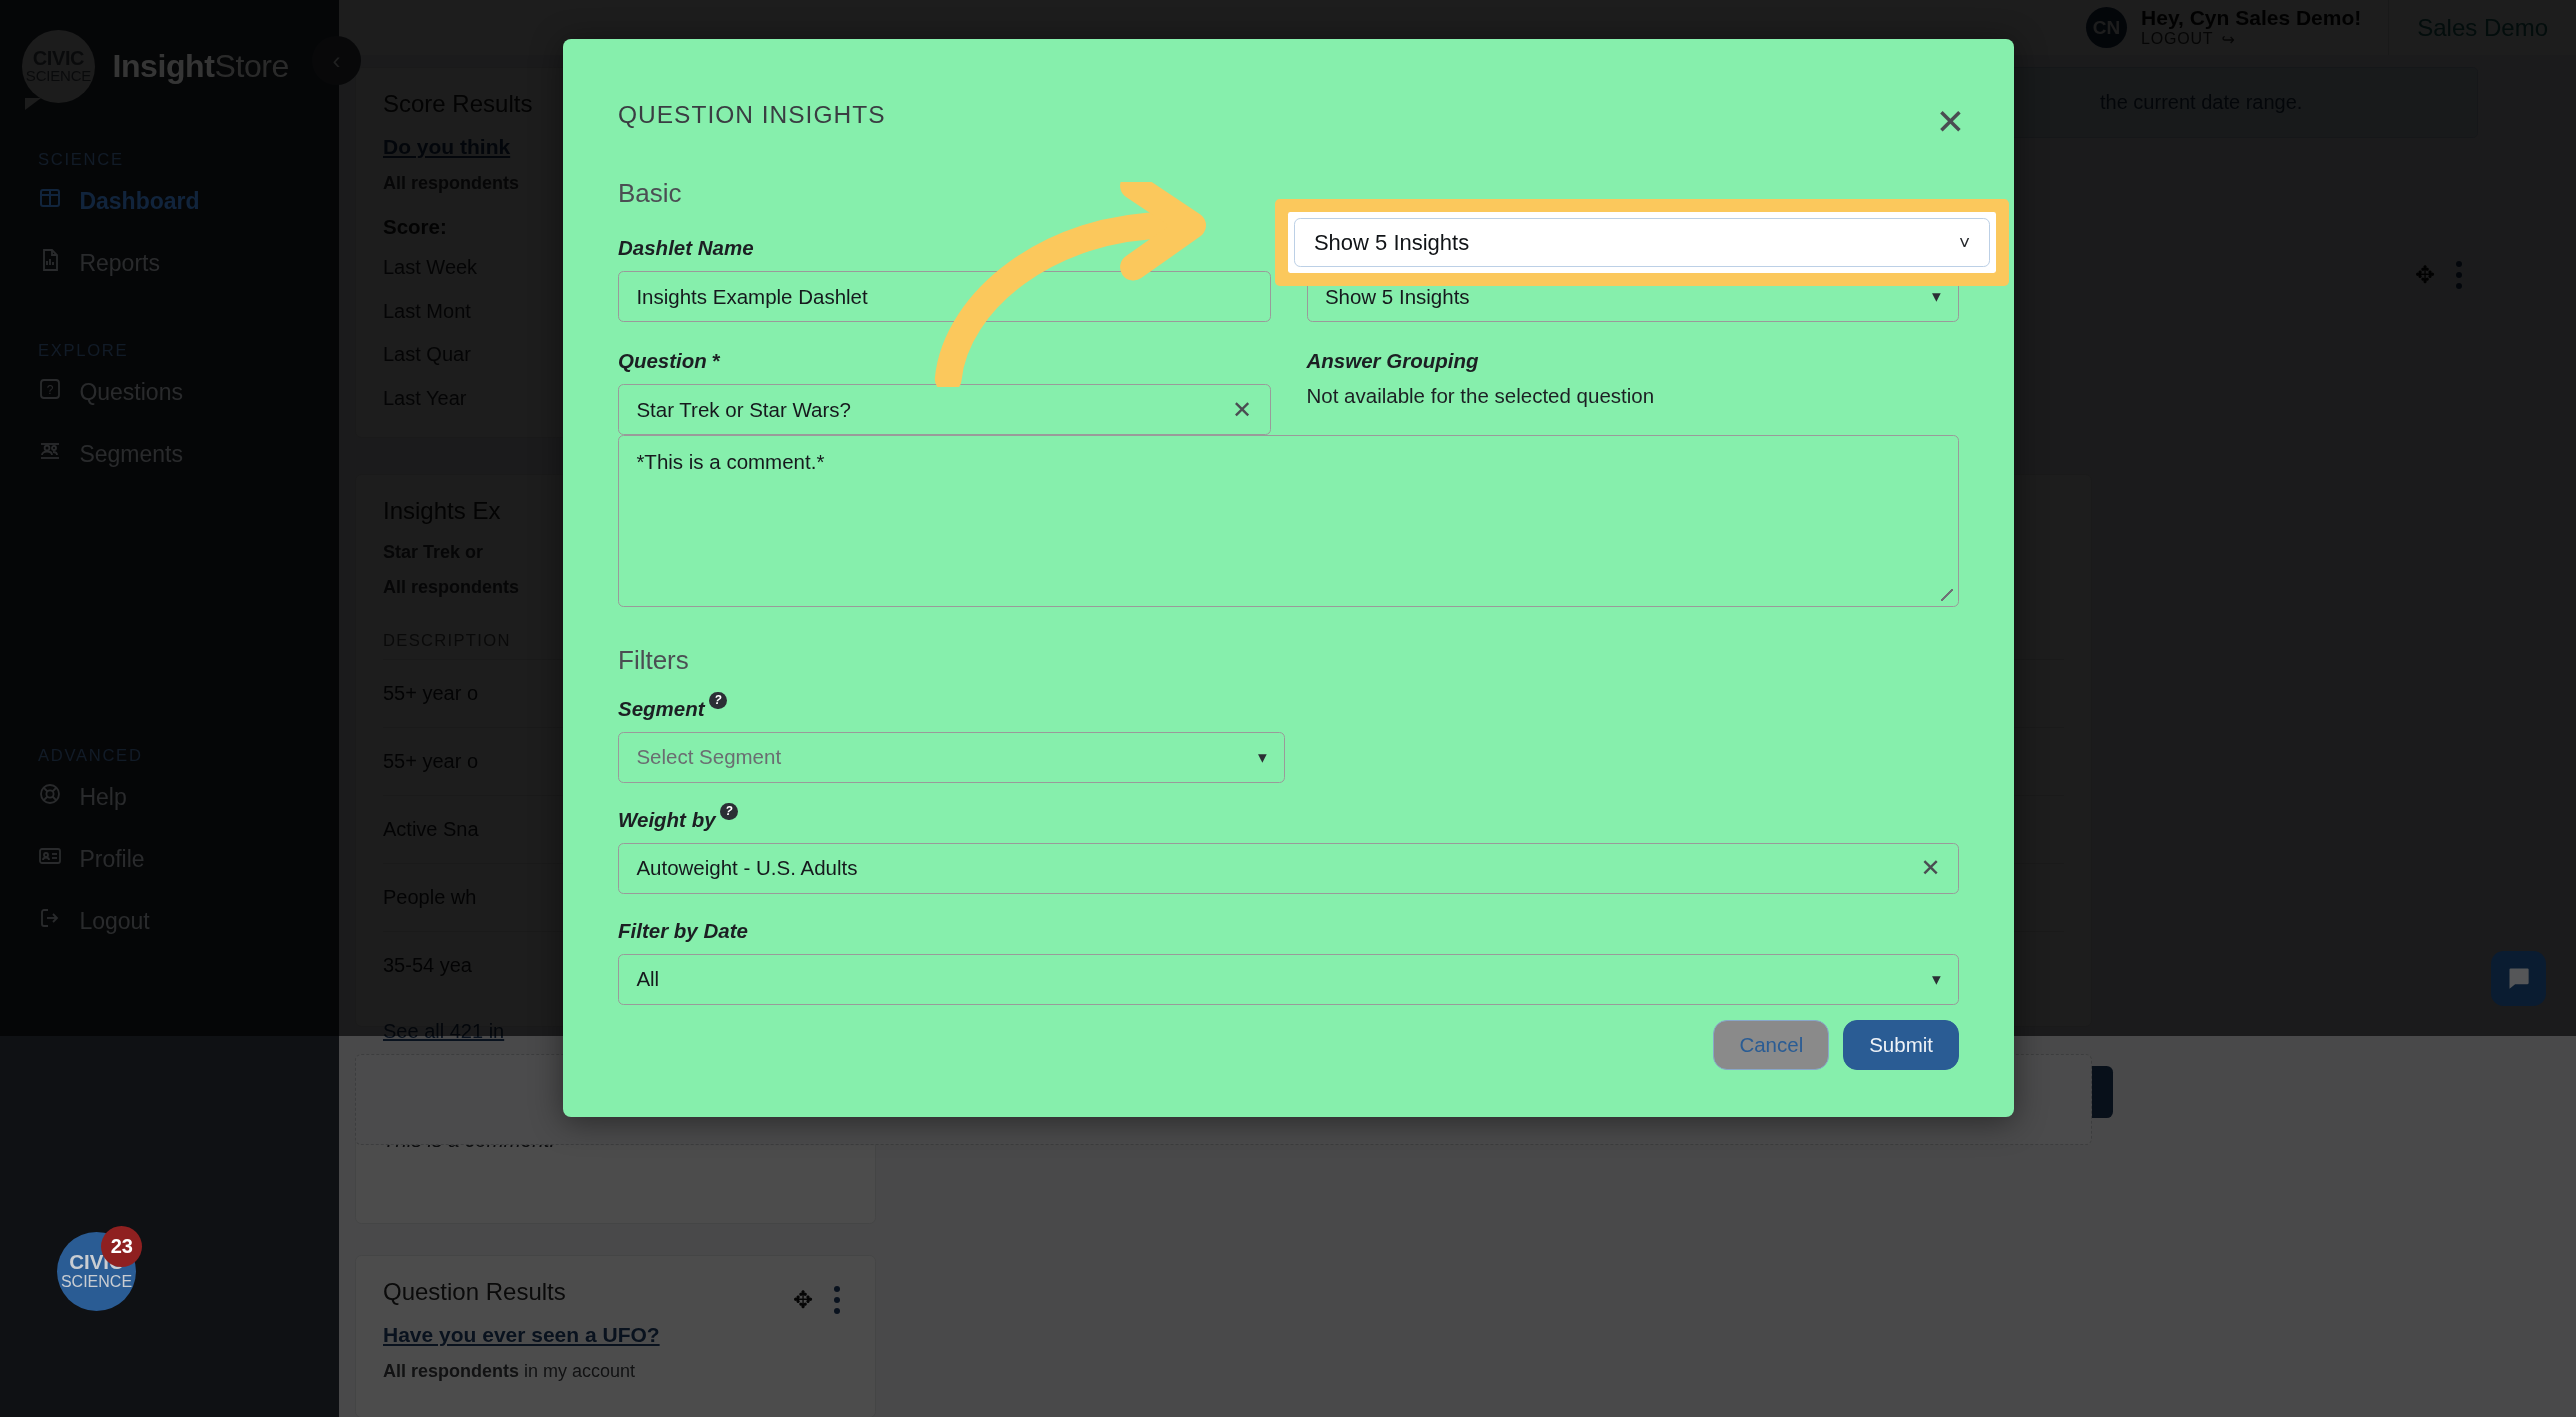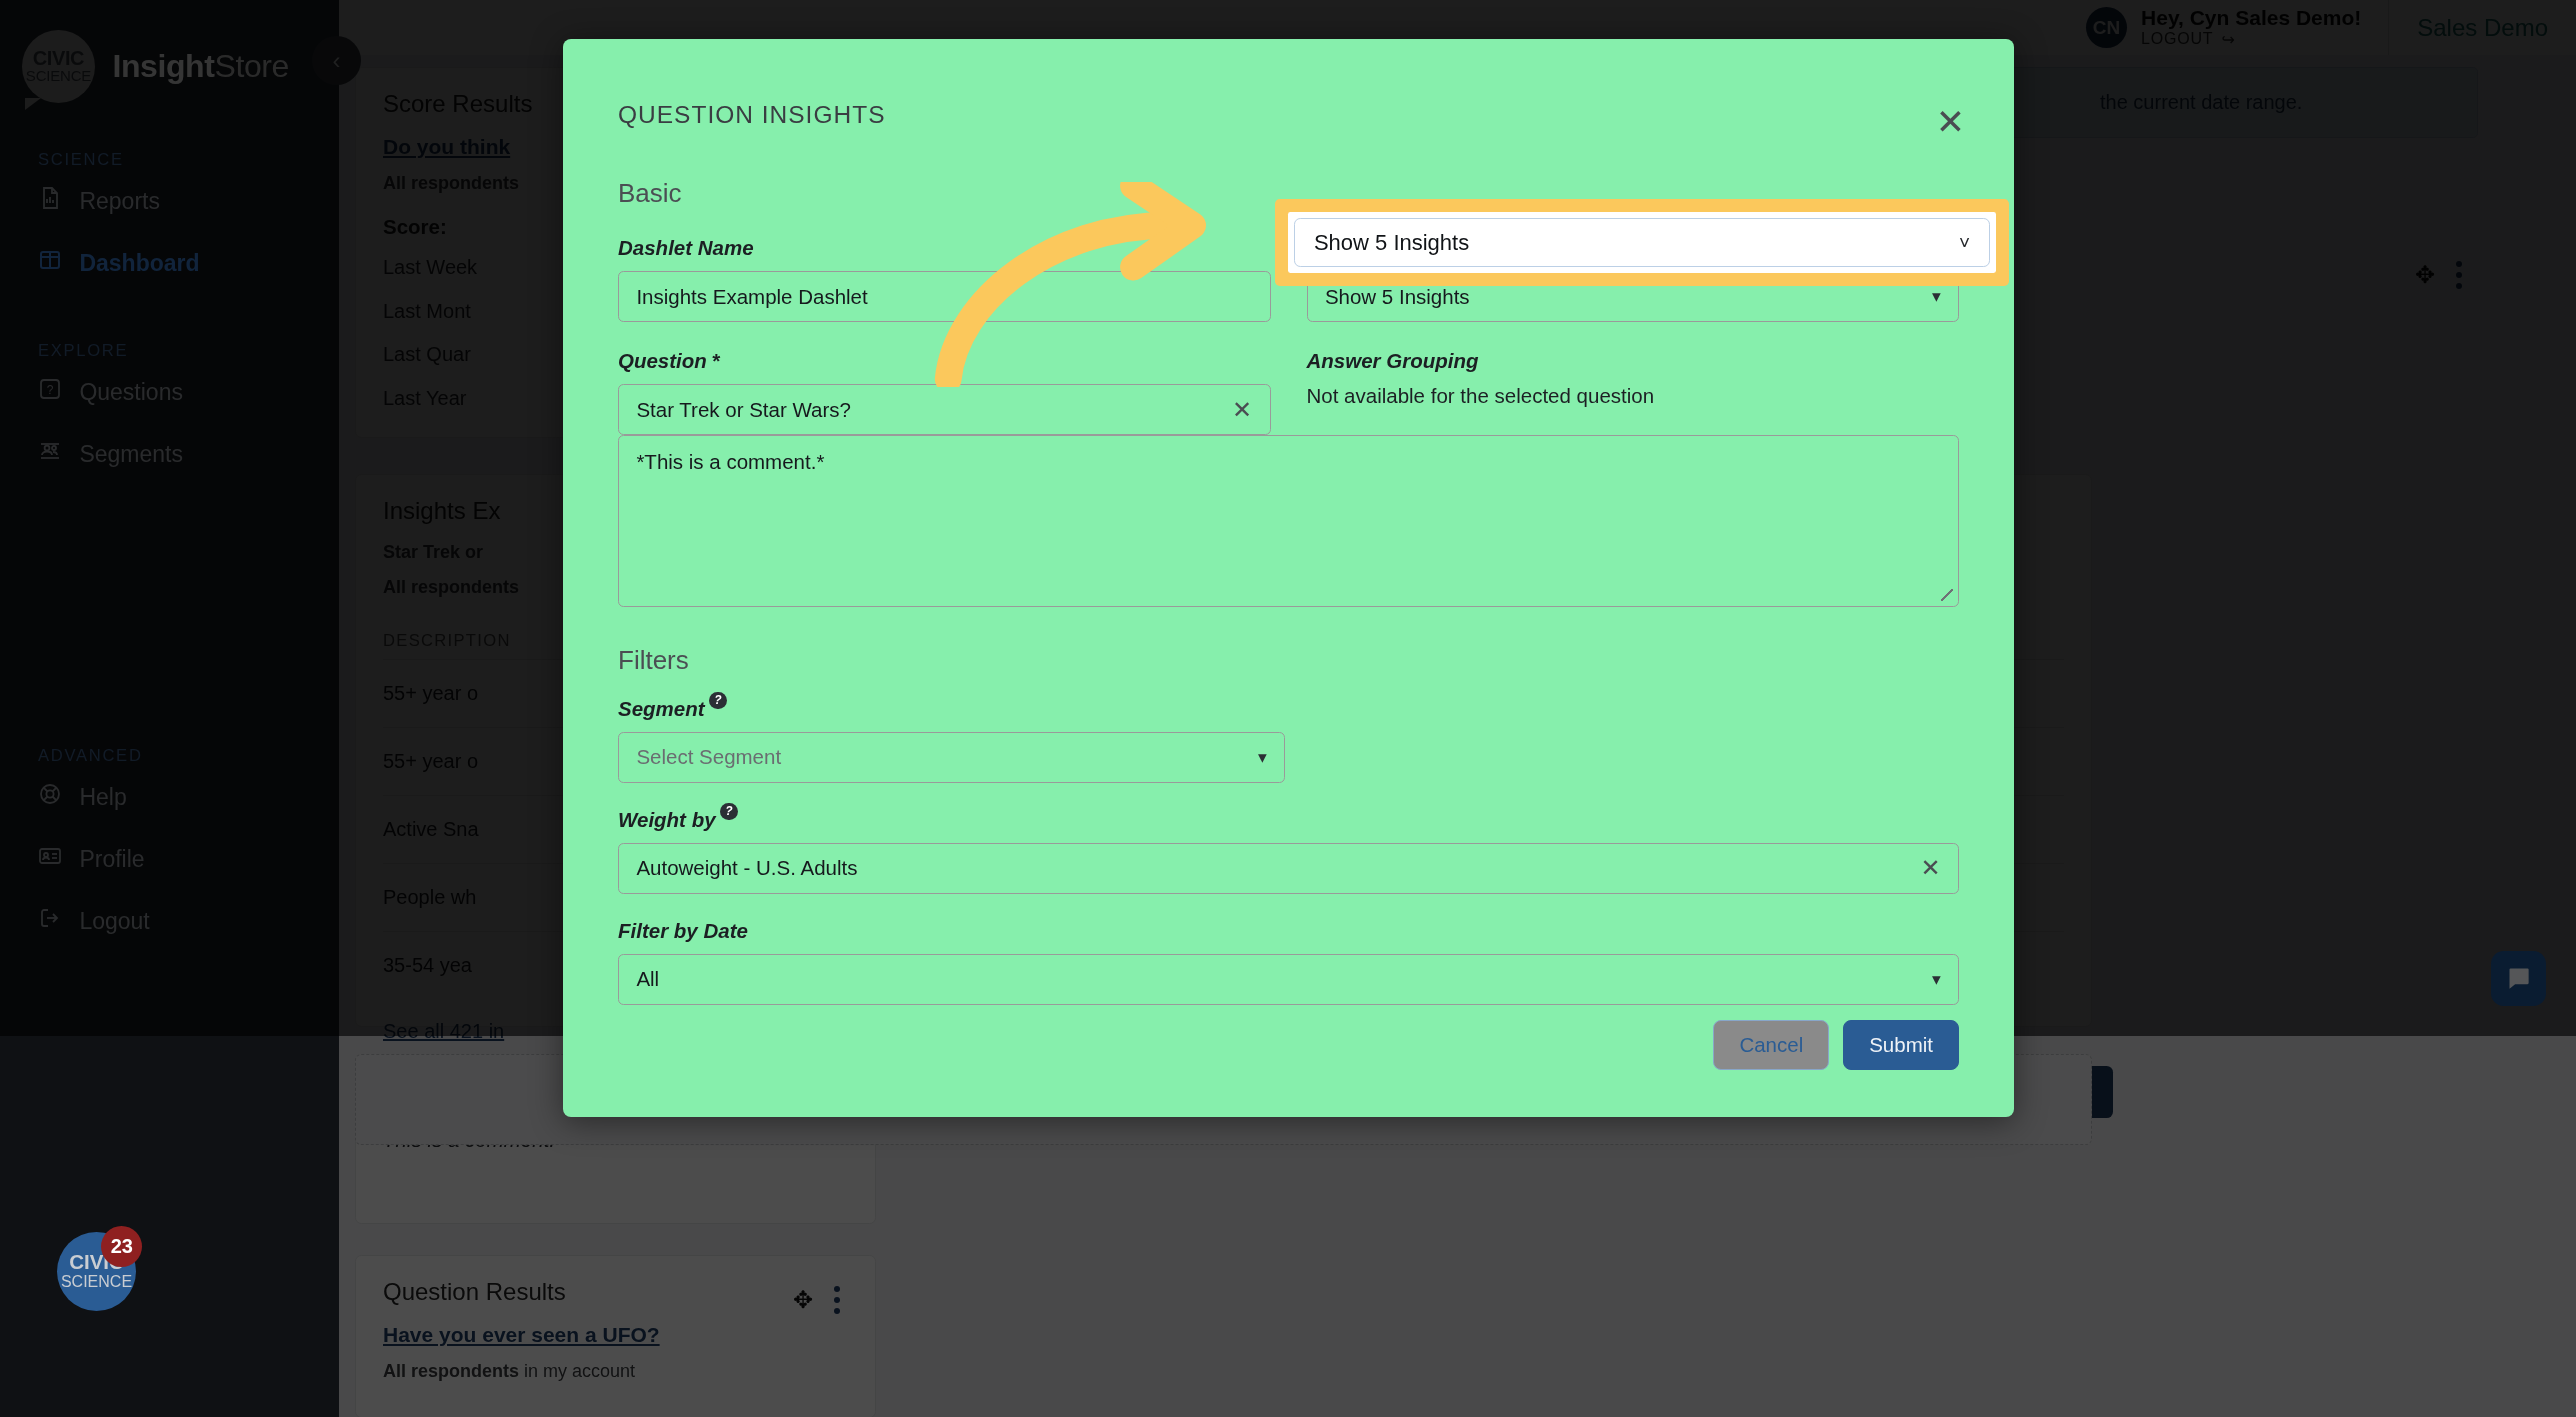--- a/index.html
+++ b/index.html
@@ -196,21 +196,21 @@
     width: 12.6px; height: 12.6px;
     background:
       linear-gradient(135deg, transparent 45%, #6f7276 45%, #6f7276 55%, transparent 55%);
   }
   .m-note { font-size: 20.5px; color: #1c1f23; }
   .m-footer {
     position: absolute; right: 55px; bottom: 47px;
     display: flex; gap: 14px; align-items: center;
   }
   .btn {
-    font-size: 20.5px; border-radius: 8px; padding: 12px 25px; cursor: pointer;
+    font-size: 20.5px; border-radius: 14px; padding: 12px 25px; cursor: pointer;
   }
   .btn-cancel { background: #8a8a8a; color: #2a5c94; border: 0.8px solid #88a6c9; }
   .btn-submit { background: #2a5c94; color: #eef2f7; border: 0.8px solid #2a5c94; }
 
   
   .hl-box {
     position: absolute; left: 1275px; top: 199px;
     width: 734px; height: 87px;
     background: #fbc85c; border-radius: 4.7px;
     z-index: 20; padding: 12.6px;
@@ -351,41 +351,41 @@
       </div>
       <div class="sb-title">
         <b>Insight</b><span>Store</span>
       </div>
     </div>
     <div class="sb-collapse">
       <span>‹</span>
     </div>
 
     <div class="sb-section">SCIENCE</div>
+    <div class="sb-item active">
+      <span>
+        <svg width="24" height="24" viewBox="0 0 24 24" fill="none" stroke="#2e5f9e" stroke-width="2">
+          <rect x="3" y="4" width="18" height="16" rx="2"></rect>
+            <line x1="12" y1="4" x2="12" y2="20"></line>
+            <line x1="3" y1="9" x2="21" y2="9"></line>
+        </svg>
+      </span>
+      <span>Dashboard</span>
+    </div>
     <div class="sb-item">
       <span>
         <svg width="24" height="24" viewBox="0 0 24 24" fill="none" stroke="#6d7074" stroke-width="1.8">
           <path d="M6 2h8l5 5v15H6z"></path>
             <path d="M14 2v5h5"></path>
             <line x1="9" y1="17" x2="9" y2="13"></line>
             <line x1="12" y1="17" x2="12" y2="11"></line>
             <line x1="15" y1="17" x2="15" y2="14"></line>
         </svg>
       </span>
       <span>Reports</span>
-    </div>
-    <div class="sb-item active">
-      <span>
-        <svg width="24" height="24" viewBox="0 0 24 24" fill="none" stroke="#2e5f9e" stroke-width="2">
-          <rect x="3" y="4" width="18" height="16" rx="2"></rect>
-            <line x1="12" y1="4" x2="12" y2="20"></line>
-            <line x1="3" y1="9" x2="21" y2="9"></line>
-        </svg>
-      </span>
-      <span>Dashboard</span>
     </div>
 
     <div class="sb-section">EXPLORE</div>
     <div class="sb-item">
       <span>
         <svg width="24" height="24" viewBox="0 0 24 24" fill="none" stroke="#6d7074" stroke-width="1.8" style="font-size:29px">
           <rect x="3" y="3" width="18" height="18" rx="3"></rect>
             <text x="12" y="17" font-size="12" fill="#6d7074" stroke="none" text-anchor="middle" font-family="Liberation Sans">?</text>
         </svg>
       </span>

